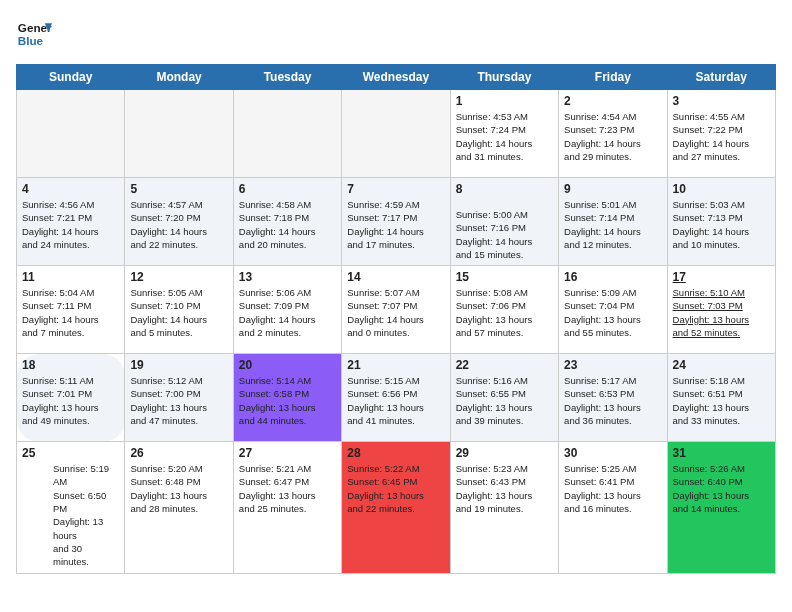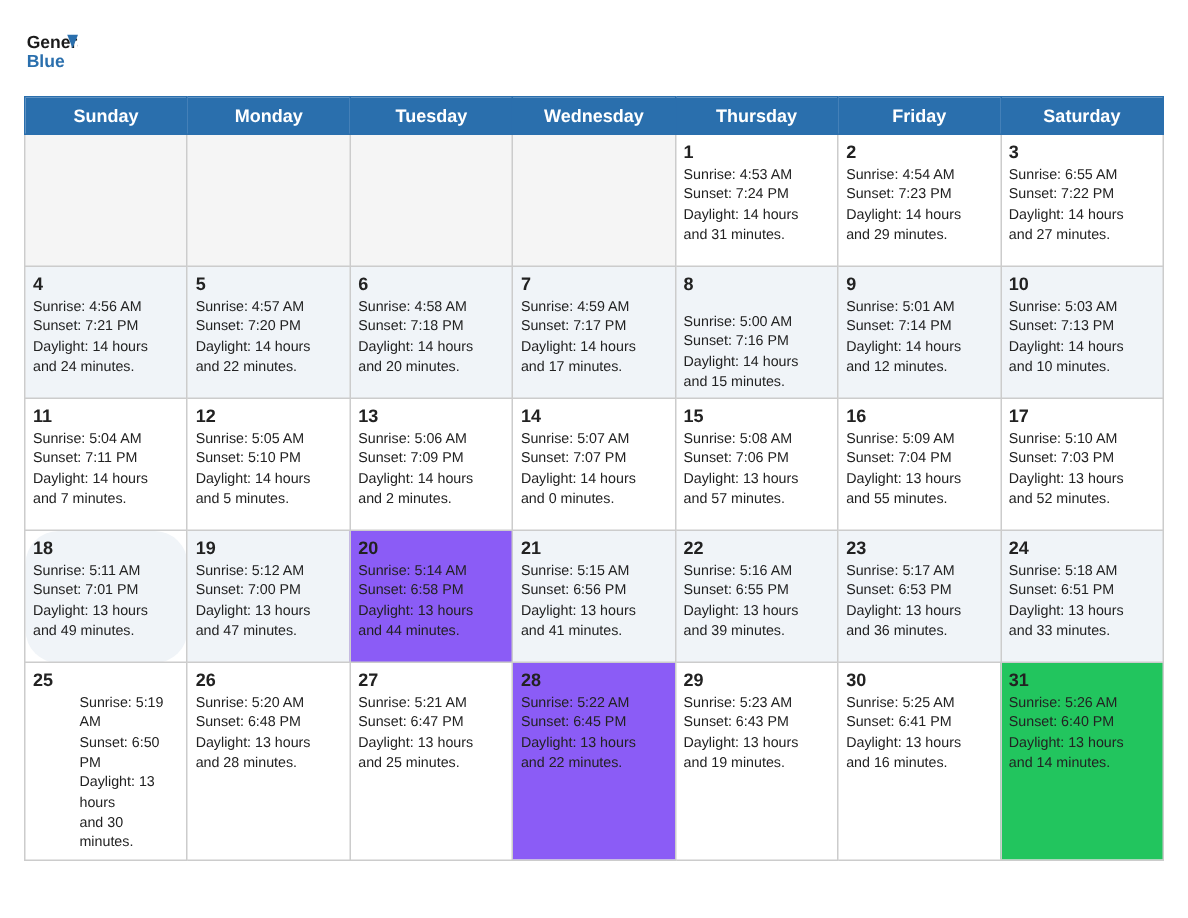--- a/index.html
+++ b/index.html
@@ -123,21 +123,21 @@
         </td>
         <td style="background: rgb(255, 255, 255);">
           <span class="day-num">2</span>
           <div class="day-info" style="white-space: pre-line;">Sunrise: 4:54 AM
 Sunset: 7:23 PM
 Daylight: 14 hours
 and 29 minutes.</div>
         </td>
         <td style="background: rgb(255, 255, 255);">
           <span class="day-num">3</span>
-          <div class="day-info" style="white-space: pre-line;">Sunrise: 6:55 AM
+          <div class="day-info" style="white-space: pre-line;">Sunrise: 4:55 AM
 Sunset: 7:22 PM
 Daylight: 14 hours
 and 27 minutes.</div>
         </td>
       </tr>
       <tr>
         <td style="background: rgb(240, 244, 248);">
           <span class="day-num">4</span>
           <div class="day-info" style="white-space: pre-line;">Sunrise: 4:56 AM
 Sunset: 7:21 PM
@@ -191,21 +191,21 @@
         <td style="background: rgb(255, 255, 255);">
           <span class="day-num">11</span>
           <div class="day-info" style="white-space: pre-line;">Sunrise: 5:04 AM
 Sunset: 7:11 PM
 Daylight: 14 hours
 and 7 minutes.</div>
         </td>
         <td style="background: rgb(255, 255, 255);">
           <span class="day-num">12</span>
           <div class="day-info" style="white-space: pre-line;">Sunrise: 5:05 AM
-Sunset: 5:10 PM
+Sunset: 7:10 PM
 Daylight: 14 hours
 and 5 minutes.</div>
         </td>
         <td style="background: rgb(255, 255, 255);">
           <span class="day-num">13</span>
           <div class="day-info" style="white-space: pre-line;">Sunrise: 5:06 AM
 Sunset: 7:09 PM
 Daylight: 14 hours
 and 2 minutes.</div>
         </td>
@@ -223,21 +223,21 @@
 Daylight: 13 hours
 and 57 minutes.</div>
         </td>
         <td style="background: rgb(255, 255, 255);">
           <span class="day-num">16</span>
           <div class="day-info" style="white-space: pre-line;">Sunrise: 5:09 AM
 Sunset: 7:04 PM
 Daylight: 13 hours
 and 55 minutes.</div>
         </td>
-        <td style="background: rgb(255, 255, 255);">
+        <td style="background: rgb(255, 255, 255); text-decoration: underline;">
           <span class="day-num">17</span>
           <div class="day-info" style="white-space: pre-line;">Sunrise: 5:10 AM
 Sunset: 7:03 PM
 Daylight: 13 hours
 and 52 minutes.</div>
         </td>
       </tr>
       <tr>
         <td style="background: rgb(240, 244, 248); border-radius: 22px;">
           <span class="day-num">18</span>
@@ -304,21 +304,21 @@
 Daylight: 13 hours
 and 28 minutes.</div>
         </td>
         <td style="background: rgb(255, 255, 255);">
           <span class="day-num">27</span>
           <div class="day-info" style="white-space: pre-line;">Sunrise: 5:21 AM
 Sunset: 6:47 PM
 Daylight: 13 hours
 and 25 minutes.</div>
         </td>
-        <td style="background: #8b5cf6;">
+        <td style="background: #ef4444;">
           <span class="day-num">28</span>
           <div class="day-info" style="white-space: pre-line;">Sunrise: 5:22 AM
 Sunset: 6:45 PM
 Daylight: 13 hours
 and 22 minutes.</div>
         </td>
         <td style="background: rgb(255, 255, 255);">
           <span class="day-num">29</span>
           <div class="day-info" style="white-space: pre-line;">Sunrise: 5:23 AM
 Sunset: 6:43 PM

